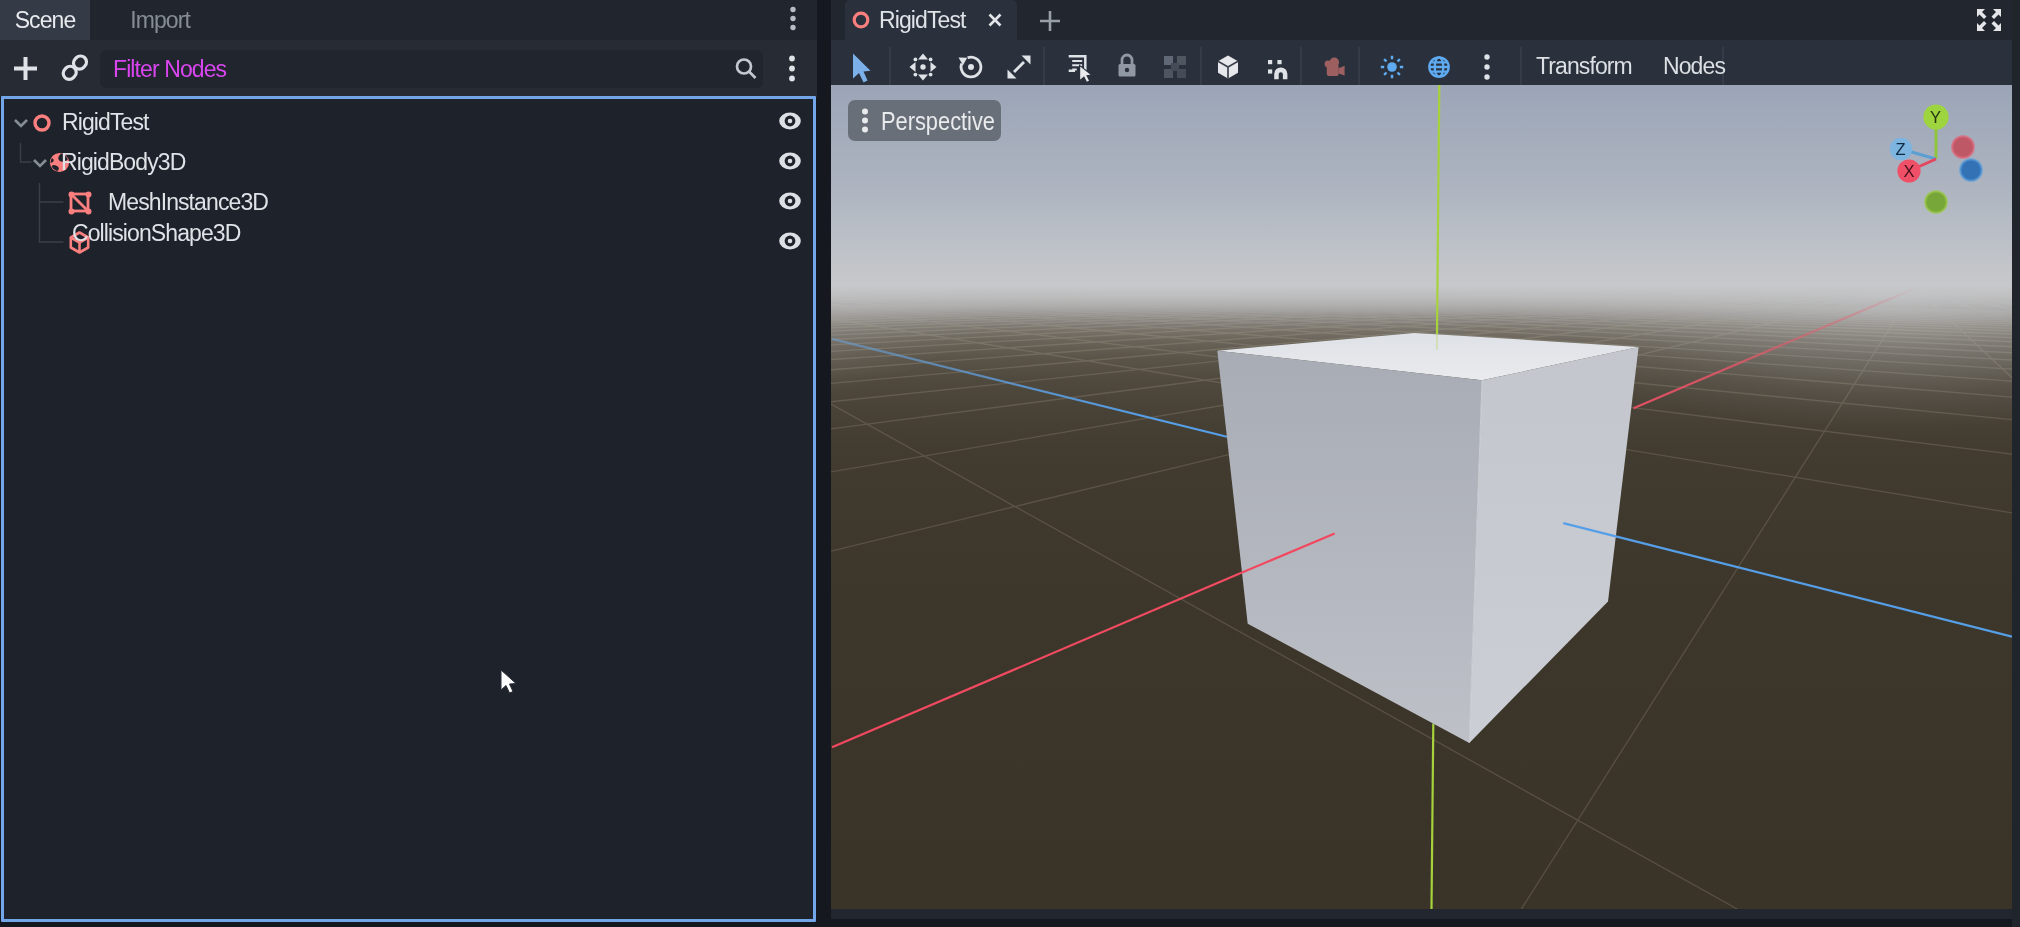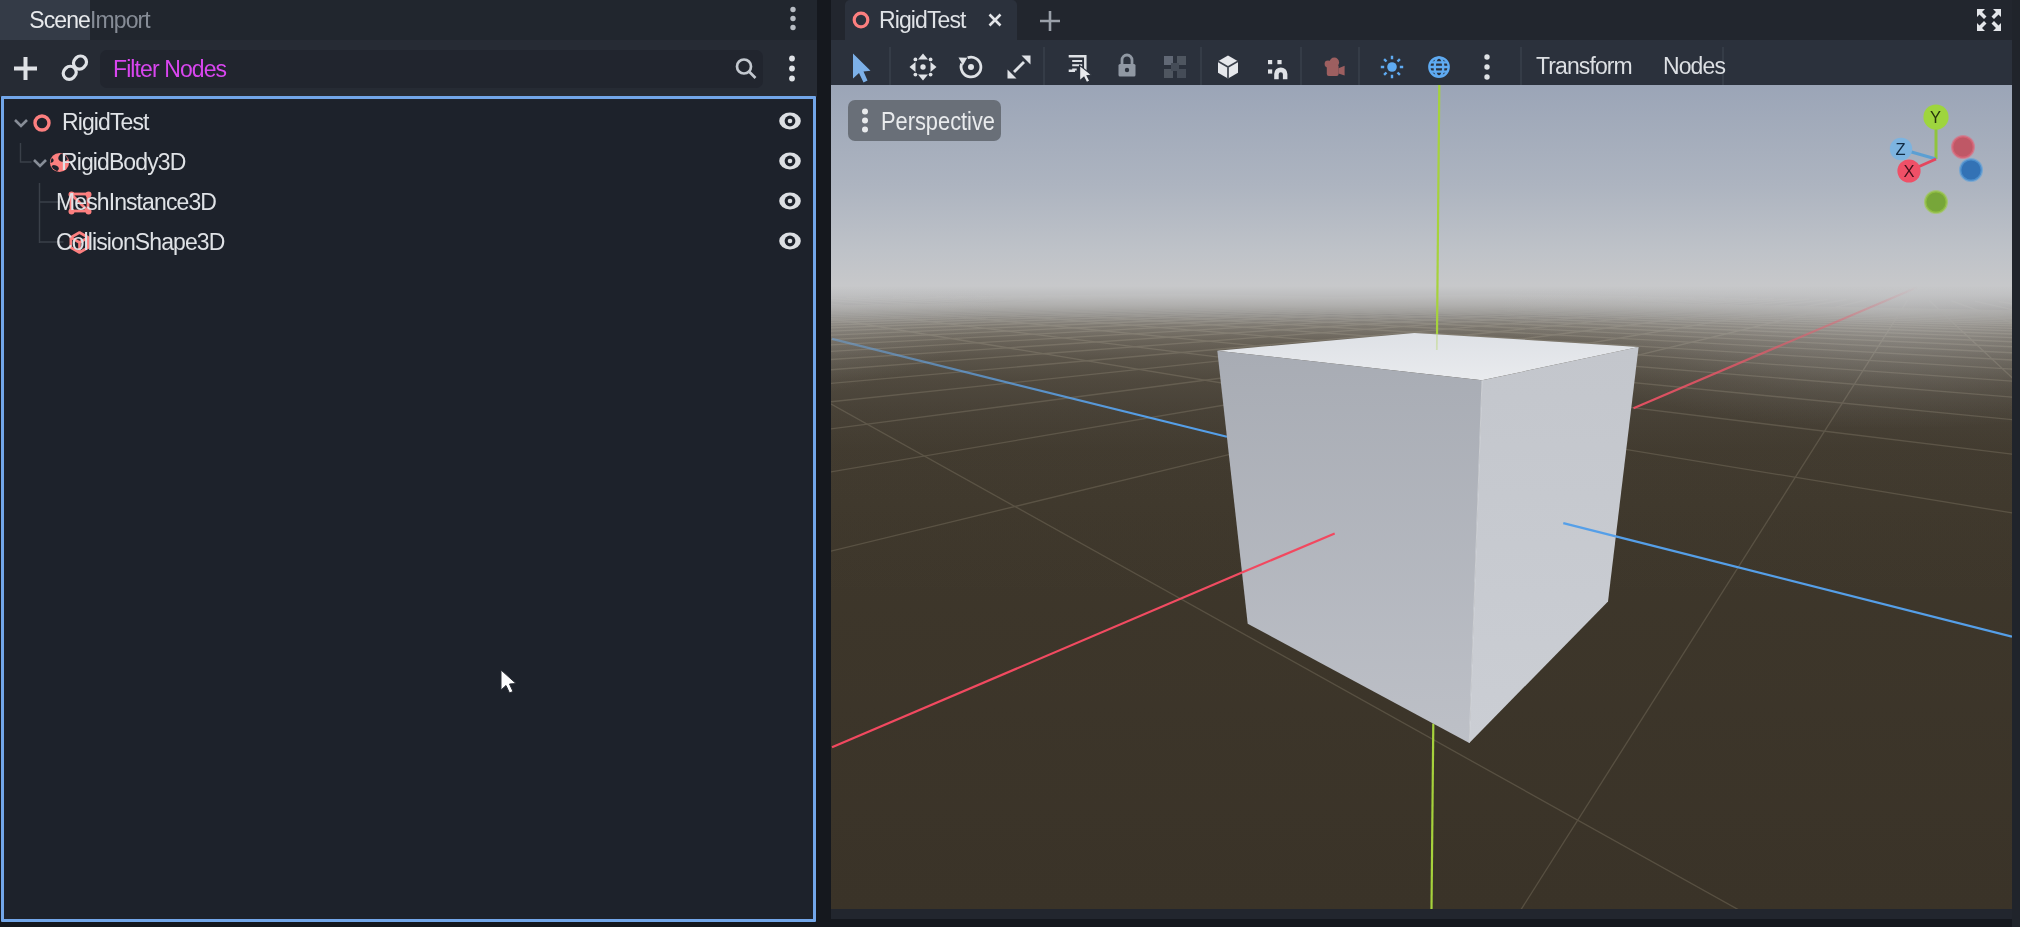--- a/index.html
+++ b/index.html
@@ -1,19 +1,19 @@
 <!DOCTYPE html>
 <html><head><meta charset="utf-8"><style>
 *{margin:0;padding:0;box-sizing:border-box}
 html,body{width:2020px;height:927px;overflow:hidden;background:#15181e;font-family:"Liberation Sans",sans-serif;}
 .abs{position:absolute}
 #leftpanel{position:absolute;left:0;top:0;width:817px;height:927px;background:#15181e}
 #ltabs{position:absolute;left:0;top:0;width:817px;height:40px;background:#21262e}
-#scenetab{position:absolute;left:0;top:0;width:90px;height:40px;background:#343b47;color:#e8eaed;font-size:23px;letter-spacing:-0.9px;line-height:41px;text-align:right}
-#importtab{position:absolute;left:90px;top:0;width:100px;height:40px;color:#868c96;font-size:23px;letter-spacing:-0.9px;line-height:41px;text-align:left}
+#scenetab{position:absolute;left:0;top:0;width:90px;height:40px;background:#343b47;color:#e8eaed;font-size:23px;letter-spacing:-0.9px;line-height:41px;text-align:center}
+#importtab{position:absolute;left:90px;top:0;width:100px;height:40px;color:#868c96;font-size:23px;letter-spacing:-0.9px;line-height:41px;text-align:right}
 #lfilter{position:absolute;left:0;top:40px;width:817px;height:57px;background:#262b34}
 #finput{position:absolute;left:100px;top:10px;width:663px;height:38px;background:#21252e;border-radius:7px;color:#d946ef;font-size:23px;letter-spacing:-0.9px;line-height:38px;padding-left:13px}
 #tree{position:absolute;left:1px;top:96px;width:815px;height:826px;background:#1d222b;border:3px solid #72a6e9;border-radius:1px}
 .trow{position:absolute;left:0;width:100%;height:40px;color:#dfe2e6;font-size:23px;letter-spacing:-0.9px;line-height:40px}
 #rightpanel{position:absolute;left:831px;top:0;width:1181px;height:919px;background:#22262e}
 #rtab{position:absolute;left:14px;top:0;width:172px;height:40px;background:#2b313c;border-radius:5px 5px 0 0;color:#dfe2e6;font-size:23px;letter-spacing:-0.9px;line-height:41px}
 #rtoolbar{position:absolute;left:0px;top:40px;width:1181px;height:66px;background:#2b313c;border-bottom:1px solid #191d23}
 #viewport{position:absolute;left:831px;top:85px;width:1181px;height:824px}
 #rightedge{position:absolute;left:2012px;top:0;width:8px;height:927px;background:#20242b}
 .mtxt{color:#dcdfe3;font-size:23px;letter-spacing:-0.9px}
@@ -88,22 +88,22 @@
             <circle cx="84.5" cy="112.5" r="3"></circle>
           </g>
    </g>
    <g stroke="#fc7f7f" stroke-width="2.6" fill="none" stroke-linejoin="round">
     <path d="M75.5 133.5l8.7 5v10l-8.7 5-8.7-5v-10z"></path>
     <path d="M66.8 138.5l8.7 5 8.7-5M75.5 143.5v10"></path>
    </g>
   </svg>
   <div class="trow" style="top:3px;padding-left:58px">RigidTest</div>
   <div class="trow" style="top:43px;padding-left:57px">RigidBody3D</div>
-  <div class="trow" style="top:83px;padding-left:52px">MeshInstance3D</div>
-  <div class="trow" style="top:123px;padding-left:52px">CollisionShape3D</div>
+  <div class="trow" style="top:83px;padding-left:104px">MeshInstance3D</div>
+  <div class="trow" style="top:114px;padding-left:68px">CollisionShape3D</div>
   <svg class="abs" style="left:767px;top:3px" width="38" height="160">
    <g>
     <g transform="translate(19,19)">
             <ellipse rx="10.8" ry="8.4" fill="#dcdfe3"></ellipse>
             <circle r="5.4" fill="#1d222b"></circle>
             <circle r="2.3" fill="#dcdfe3"></circle>
           </g>
     <g transform="translate(19,59)">
             <ellipse rx="10.8" ry="8.4" fill="#dcdfe3"></ellipse>
             <circle r="5.4" fill="#1d222b"></circle>

